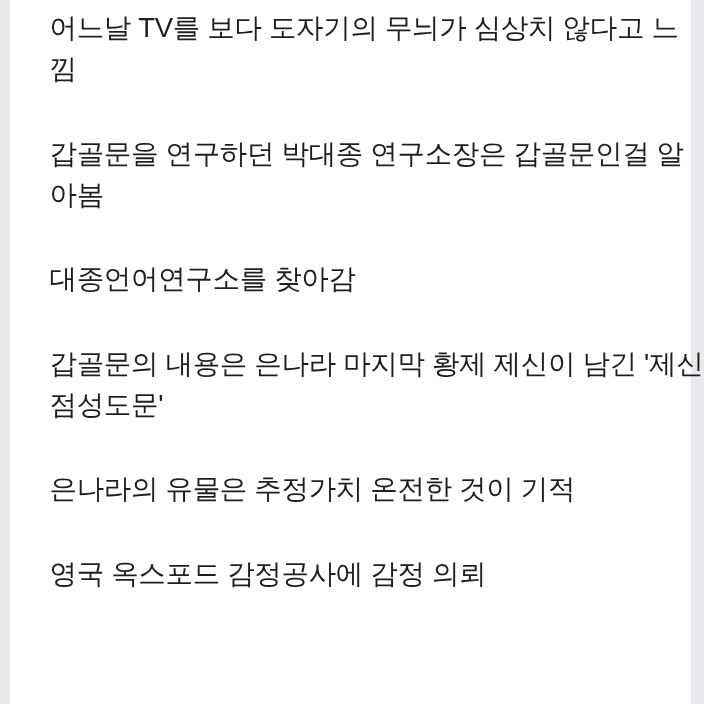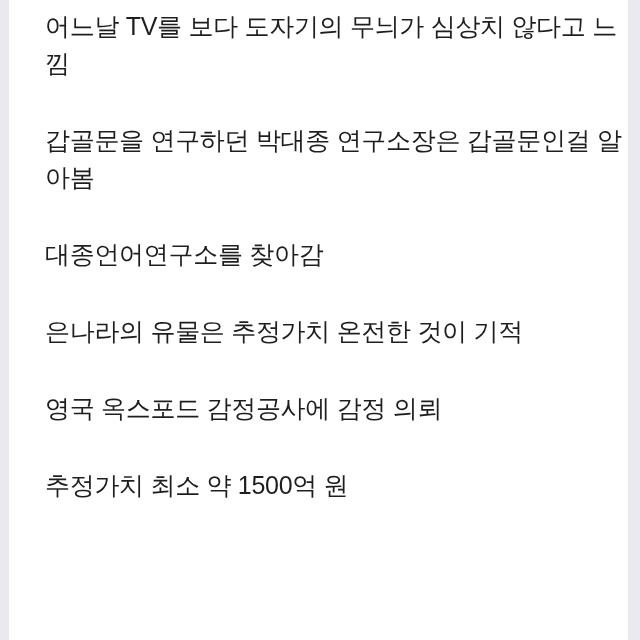--- a/index.html
+++ b/index.html
@@ -58,28 +58,27 @@
     <div class="para">
       <span class="ln">갑골문을 연구하던 박대종 연구소장은 갑골문인걸 알</span>
       <span class="ln">아봄</span>
     </div>
 
     <div class="para">
       <span class="ln">대종언어연구소를 찾아감</span>
     </div>
 
     <div class="para">
+      <span class="ln">갑골문의 내용은 은나라 마지막 황제 제신이 남긴 '제신</span>
+      <span class="ln">점성도문'</span>
     </div>
 
     <div class="para">
       <span class="ln">은나라의 유물은 추정가치 온전한 것이 기적</span>
     </div>
 
     <div class="para">
       <span class="ln">영국 옥스포드 감정공사에 감정 의뢰</span>
     </div>
 
-    <div class="para">
-      <span class="ln">추정가치 최소 약 1500억 원</span>
-    </div>
 
   </div>
 </div>
 
 </body></html>

